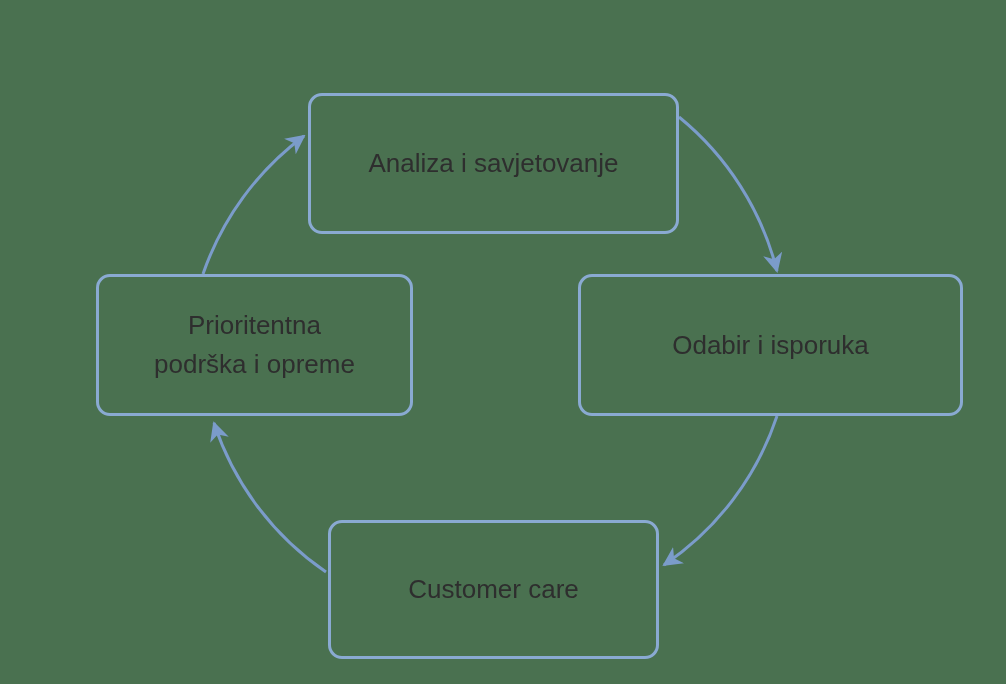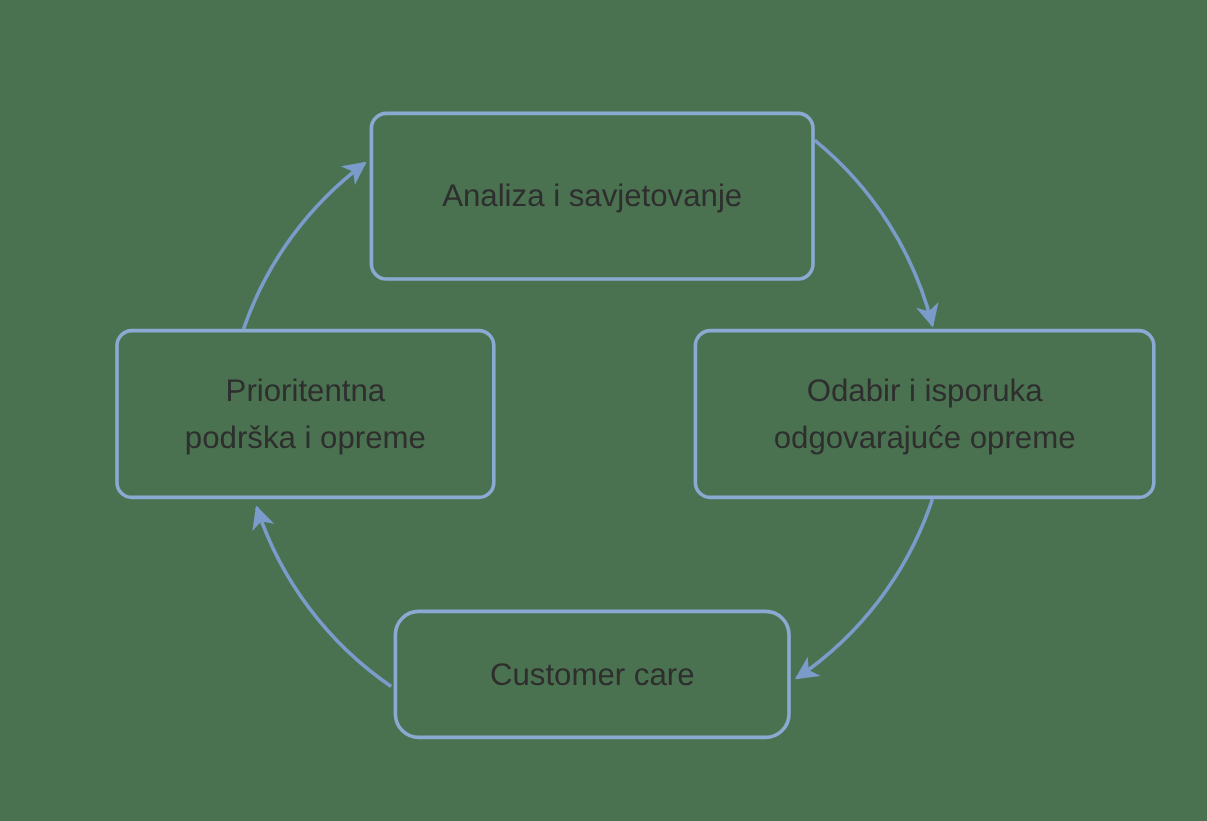--- a/index.html
+++ b/index.html
@@ -33,21 +33,21 @@
     flex-direction: column;
     align-items: center;
     justify-content: center;
     text-align: center;
     color: var(--text, #2e2e2e);
     font-size: 26px;
     line-height: 39px;
   }
   .node-top    { left: 308px; top: 45px;  width: 371px; height: 141px; margin-top: 48px; }
   .node-right  { left: 578px; top: 274px; width: 385px; height: 142px; }
-  .node-bottom { left: 328px; top: 508px; width: 331px; height: 108px; border-radius: 21px; }
+  .node-bottom { left: 328px; top: 520px; width: 331px; height: 139px; }
   .node-left   { left: 52px;  top: 274px; width: 317px; height: 142px; margin-left: 44px; }
 </style>
 </head>
 <body>
 
 <div class="stage">
 
   <svg class="arrow-layer" viewBox="0 0 1006 684" xmlns="http://www.w3.org/2000/svg">
     <defs>
       <marker id="ah" viewBox="0 0 10 10" refX="9" refY="5" markerWidth="6.5" markerHeight="6.5" orient="auto">
@@ -59,21 +59,20 @@
     <path class="arrow" d="M 777 416 A 290 290 0 0 1 664 565" marker-end="url(#ah)"></path>
     <path class="arrow" d="M 326 572 A 290 290 0 0 1 214 423" marker-end="url(#ah)"></path>
   </svg>
 
   <div class="node node-top">
     <span>Analiza i savjetovanje</span>
   </div>
 
   <div class="node node-right">
     <span>Odabir i isporuka</span>
-    <span>odgovarajuće opreme</span>
   </div>
 
   <div class="node node-bottom">
     <span>Customer care</span>
   </div>
 
   <div class="node node-left">
     <span>Prioritentna</span>
     <span>podrška i opreme</span>
   </div>

